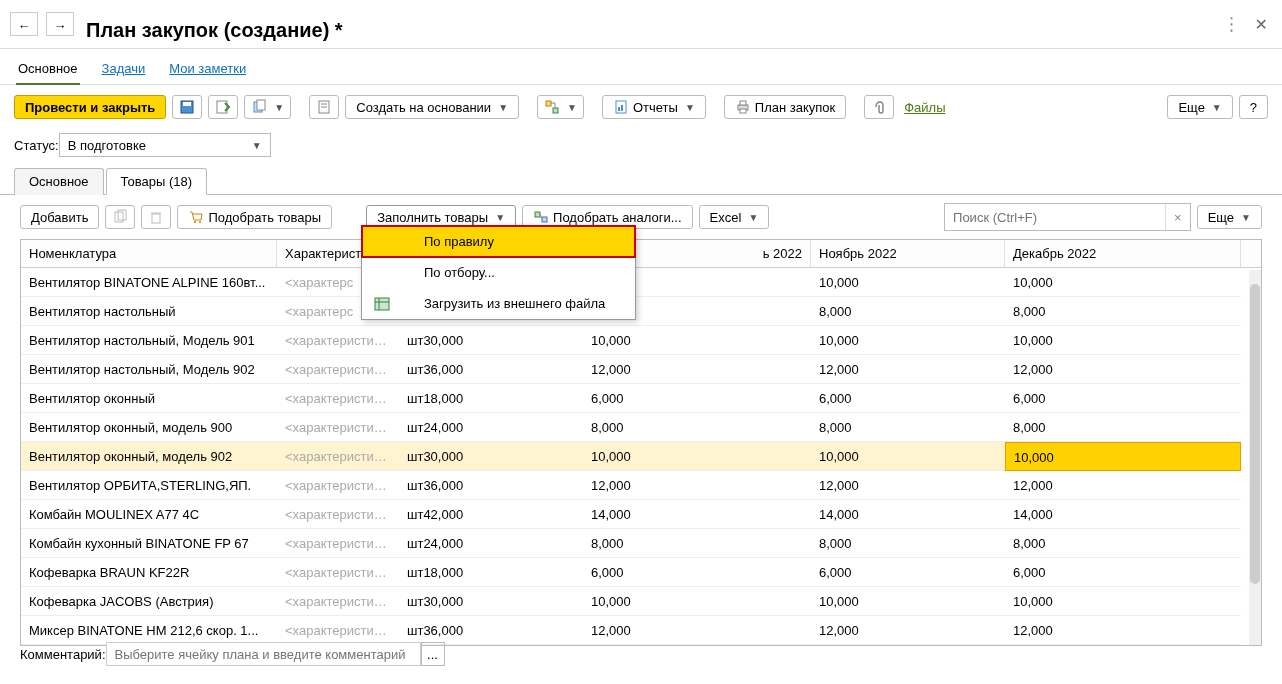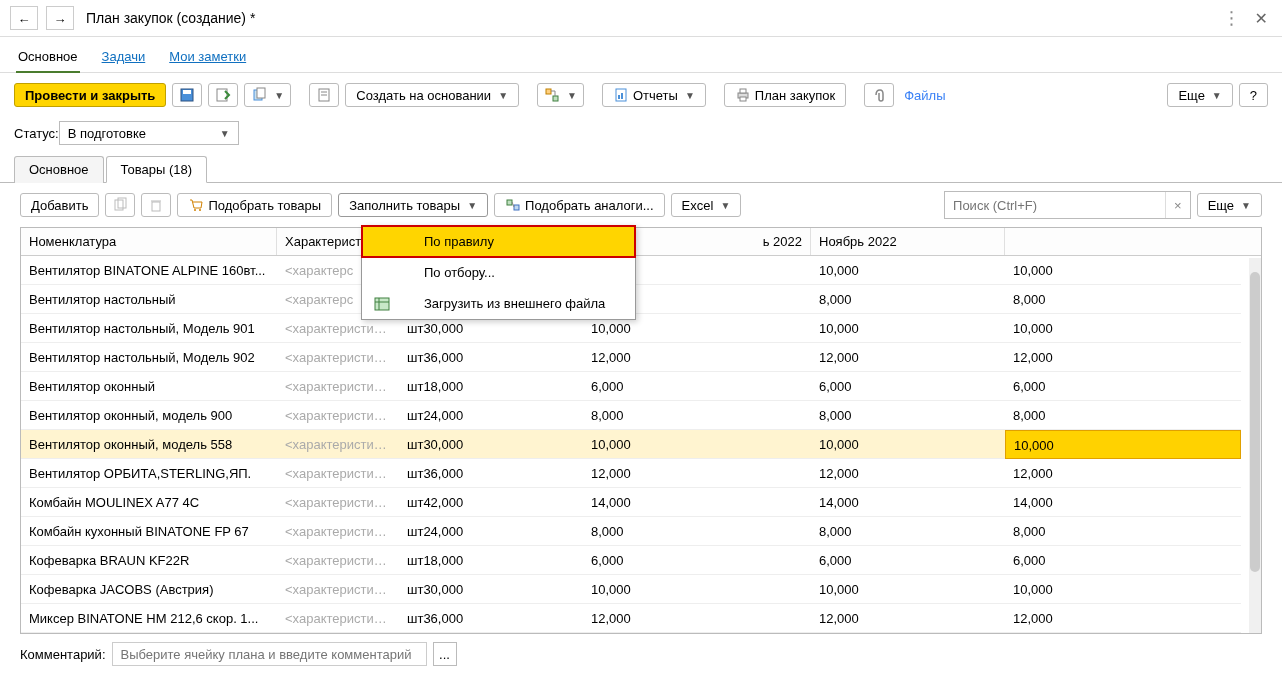--- a/index.html
+++ b/index.html
@@ -1,55 +1,55 @@
 <!DOCTYPE html>
 <html><head>
 <meta charset="utf-8">
 <style>
 * { box-sizing: border-box; margin: 0; padding: 0; font-family: Arial, sans-serif; font-size: 13px; }
 body { background: #fff; width: 1282px; height: 684px; position: relative; overflow: hidden; }
 
 
 .topbar { display: flex; align-items: center; padding: 6px 10px; gap: 8px; border-bottom: 1px solid #ddd; }
 .nav-btn { width: 28px; height: 24px; border: 1px solid #ccc; background: #fff; display: flex; align-items: center; justify-content: center; cursor: pointer; }
-.title { font-size: 14px; font-weight: normal; margin-left: 4px; }
+.title { font-size: 20px; font-weight: bold; margin-left: 4px; margin-top: 13px; }
 .topbar-right { margin-left: auto; display: flex; gap: 10px; align-items: center; }
 .kebab { font-size: 18px; color: #888; cursor: pointer; }
 .close-x { font-size: 16px; color: #666; cursor: pointer; padding: 0 4px; }
 
 
 .tabs-main { display: flex; padding: 6px 16px 0; gap: 20px; border-bottom: 1px solid #ddd; }
 .tab-main { padding: 6px 2px 8px; cursor: pointer; position: relative; }
 .tab-main.active { font-weight: normal; }
 .tab-main.active::after { content: ''; position: absolute; bottom: -1px; left: 0; right: 0; height: 2px; background: #4a7c2e; }
 .tab-main.link { color: #1070c0; text-decoration: underline; }
 
 
 .toolbar { display: flex; align-items: center; padding: 10px 14px; gap: 6px; flex-wrap: wrap; }
 .btn { border: 1px solid #bbb; background: #fff; padding: 4px 10px; height: 24px; display: flex; align-items: center; gap: 4px; cursor: pointer; border-radius: 3px; font-size: 13px; }
 .btn.yellow { background: #ffd500; border-color: #c0a000; font-weight: bold; }
 .btn.iconbox { padding: 4px 6px; }
-.toolbar .link { color: #3b82f6; cursor: pointer; margin-left: 4px; }
+.toolbar .link { color: #4d7c0f; text-decoration: underline; cursor: pointer; margin-left: 4px; }
 .toolbar-right { margin-left: auto; display: flex; gap: 6px; }
 .dropdown-arrow { font-size: 10px; color: #555; margin-left: 3px; }
 
 .icon-svg { width: 16px; height: 16px; display: block; }
 
 
 .status-row { padding: 4px 14px 10px; display: flex; align-items: center; }
-.status-select { border: 1px solid #bbb; padding: 3px 8px; width: 180px; height: 24px; display: flex; align-items: center; justify-content: space-between; }
+.status-select { border: 1px solid #bbb; padding: 3px 8px; width: 212px; height: 24px; display: flex; align-items: center; justify-content: space-between; }
 
 
 .inner-tabs { display: flex; padding: 0 14px; border-bottom: 1px solid #bbb; gap: 2px; }
 .inner-tab { border: 1px solid #bbb; border-bottom: none; padding: 5px 14px; background: #f5f5f5; cursor: pointer; border-radius: 3px 3px 0 0; position: relative; bottom: -1px; }
 .inner-tab.active { background: #fff; border-bottom: 1px solid #fff; }
 
 
 .table-toolbar { display: flex; align-items: center; padding: 8px 20px; gap: 6px; }
-.table-toolbar .btn.highlighted { border: 1px solid #999; }
+.table-toolbar .btn.highlighted { border: 1px solid #999; margin-left: 28px; }
 .search-box { margin-left: auto; border: 1px solid #bbb; height: 28px; display: flex; align-items: center; }
 .search-box input { border: none; outline: none; padding: 0 8px; width: 220px; font-size: 13px; color: #999; }
 .search-box .clear-x { padding: 0 8px; color: #888; cursor: pointer; border-left: 1px solid #ddd; height: 100%; display: flex; align-items: center; }
 
 
 .table-wrap { margin: 0 20px; border: 1px solid #bbb; overflow: hidden; position: relative; }
 .grid { display: grid; grid-template-columns: 256px 122px 184px 228px 194px 236px; }
 .grid-head { background: #fdfdfd; border-bottom: 1px solid #ccc; }
 .grid-head > div { padding: 6px 8px; border-right: 1px solid #e0e0e0; font-size: 13px; }
 .grid-body { }
@@ -62,21 +62,21 @@
 .scroll-track { position: absolute; right: 0; top: 30px; bottom: 0; width: 12px; background: #f0f0f0; }
 .scroll-thumb { position: absolute; right: 1px; top: 14px; width: 10px; height: 300px; background: #ccc; border-radius: 5px; }
 
 
 .dropdown-menu { position: absolute; left: 361px; top: 225px; width: 275px; background: #fff; border: 1px solid #999; box-shadow: 2px 2px 6px rgba(0,0,0,0.2); z-index: 100; }
 .dropdown-menu .menu-item { padding: 8px 14px 8px 62px; cursor: pointer; display: flex; align-items: center; position: relative; }
 .dropdown-menu .menu-item.hover { background: #ffd500; outline: 2px solid #cc0000; outline-offset: -1px; }
 .dropdown-menu .menu-item .micon { position: absolute; left: 12px; width: 16px; height: 14px; }
 
 
-.comment-row { position: absolute; bottom: 18px; left: 20px; right: 3px; display: flex; align-items: center; gap: 6px; }
+.comment-row { position: absolute; bottom: 18px; left: 20px; right: 3px; display: flex; align-items: center; }
 .comment-input { border: 1px solid #ccc; flex: 0 0 315px; padding: 0 8px; color: #999; height: 24px; }
 .comment-btn { border: 1px solid #bbb; width: 24px; height: 24px; display: flex; align-items: center; justify-content: center; }
 
 </style>
 </head>
 <body>
 
 <div class="topbar">
   <div class="nav-btn">
       <span>←</span>
@@ -236,29 +236,30 @@
     </div>
 </div>
 
 <div class="table-wrap">
   <div class="grid grid-head">
     <div>Номенклатура</div>
     <div>Характерист</div>
     <div></div>
     <div style="text-align:right">ь 2022</div>
     <div>Ноябрь 2022</div>
+    <div>Декабрь 2022</div>
   </div>
   <div class="grid grid-body" id="grid-body">
       <div class="grid-row "><div>Вентилятор BINATONE ALPINE 160вт...</div><div class="char">&lt;характерс</div><div class="num"></div><div class="num">10,000</div><div class="num">10,000</div><div class="num ">10,000</div></div>
       <div class="grid-row "><div>Вентилятор настольный</div><div class="char">&lt;характерс</div><div class="num"></div><div class="num">8,000</div><div class="num">8,000</div><div class="num ">8,000</div></div>
       <div class="grid-row "><div>Вентилятор настольный, Модель 901</div><div class="char">&lt;характеристики...</div><div class="num"><span style="float:left;color:#000">шт</span>30,000</div><div class="num">10,000</div><div class="num">10,000</div><div class="num ">10,000</div></div>
       <div class="grid-row "><div>Вентилятор настольный, Модель 902</div><div class="char">&lt;характеристики...</div><div class="num"><span style="float:left;color:#000">шт</span>36,000</div><div class="num">12,000</div><div class="num">12,000</div><div class="num ">12,000</div></div>
       <div class="grid-row "><div>Вентилятор оконный</div><div class="char">&lt;характеристики...</div><div class="num"><span style="float:left;color:#000">шт</span>18,000</div><div class="num">6,000</div><div class="num">6,000</div><div class="num ">6,000</div></div>
       <div class="grid-row "><div>Вентилятор оконный, модель 900</div><div class="char">&lt;характеристики...</div><div class="num"><span style="float:left;color:#000">шт</span>24,000</div><div class="num">8,000</div><div class="num">8,000</div><div class="num ">8,000</div></div>
-      <div class="grid-row sel"><div>Вентилятор оконный, модель 558</div><div class="char">&lt;характеристики...</div><div class="num"><span style="float:left;color:#000">шт</span>30,000</div><div class="num">10,000</div><div class="num">10,000</div><div class="num last-cell">10,000</div></div>
+      <div class="grid-row sel"><div>Вентилятор оконный, модель 902</div><div class="char">&lt;характеристики...</div><div class="num"><span style="float:left;color:#000">шт</span>30,000</div><div class="num">10,000</div><div class="num">10,000</div><div class="num last-cell">10,000</div></div>
       <div class="grid-row "><div>Вентилятор ОРБИТА,STERLING,ЯП.</div><div class="char">&lt;характеристики...</div><div class="num"><span style="float:left;color:#000">шт</span>36,000</div><div class="num">12,000</div><div class="num">12,000</div><div class="num ">12,000</div></div>
       <div class="grid-row "><div>Комбайн MOULINEX  A77 4C</div><div class="char">&lt;характеристики...</div><div class="num"><span style="float:left;color:#000">шт</span>42,000</div><div class="num">14,000</div><div class="num">14,000</div><div class="num ">14,000</div></div>
       <div class="grid-row "><div>Комбайн кухонный BINATONE FP 67</div><div class="char">&lt;характеристики...</div><div class="num"><span style="float:left;color:#000">шт</span>24,000</div><div class="num">8,000</div><div class="num">8,000</div><div class="num ">8,000</div></div>
       <div class="grid-row "><div>Кофеварка BRAUN KF22R</div><div class="char">&lt;характеристики...</div><div class="num"><span style="float:left;color:#000">шт</span>18,000</div><div class="num">6,000</div><div class="num">6,000</div><div class="num ">6,000</div></div>
       <div class="grid-row "><div>Кофеварка JACOBS (Австрия)</div><div class="char">&lt;характеристики...</div><div class="num"><span style="float:left;color:#000">шт</span>30,000</div><div class="num">10,000</div><div class="num">10,000</div><div class="num ">10,000</div></div>
       <div class="grid-row "><div>Миксер BINATONE HM 212,6 скор. 1...</div><div class="char">&lt;характеристики...</div><div class="num"><span style="float:left;color:#000">шт</span>36,000</div><div class="num">12,000</div><div class="num">12,000</div><div class="num ">12,000</div></div>
     </div>
   <div class="scroll-track">
     <div class="scroll-thumb"></div>
   </div>

